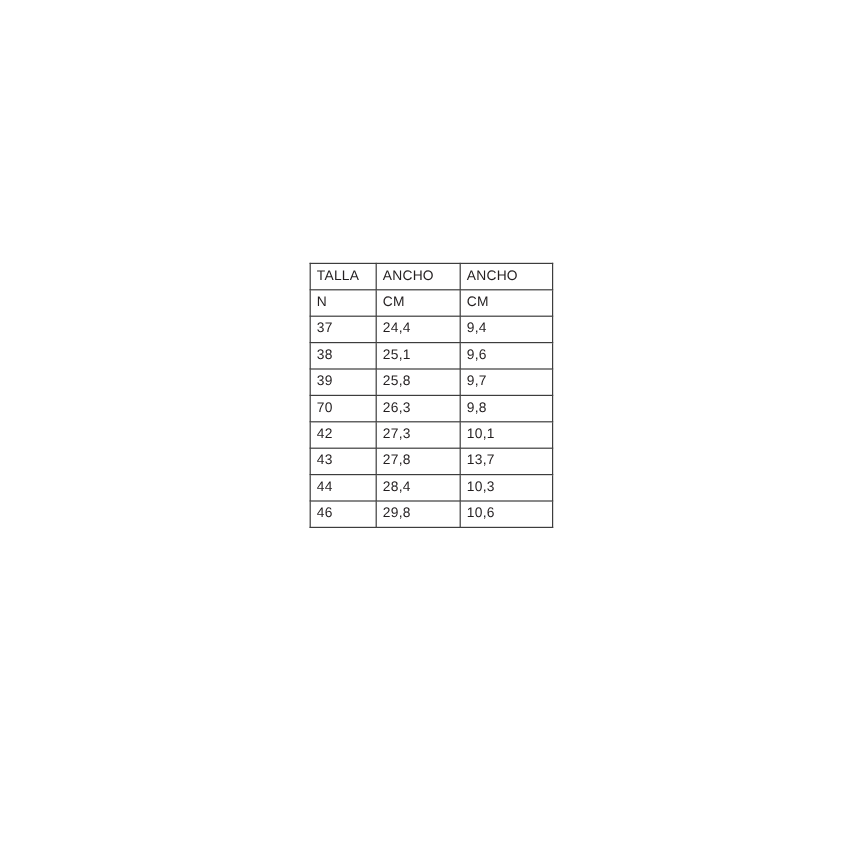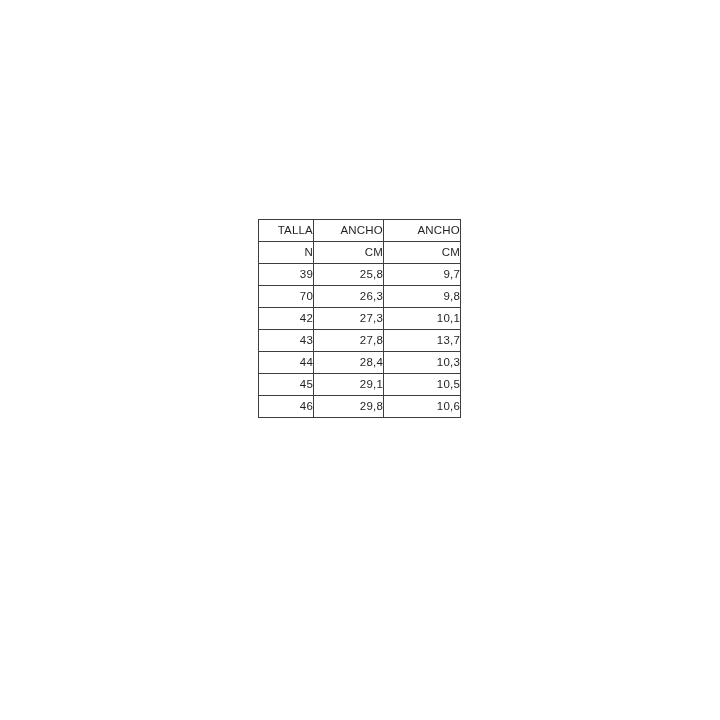--- a/index.html
+++ b/index.html
@@ -22,21 +22,21 @@
   }
   table.size-table {
     border-collapse: collapse;
     width: 202px;
     table-layout: fixed;
   }
   table.size-table td,
   table.size-table th {
     border: 1px solid #3d3d3d;
     font-weight: normal;
-    text-align: right;
+    text-align: left;
     font-size: 11.5px;
     line-height: 1;
     color: #231f20;
     padding: 4px 0 4px 5px;
     height: 13px;
     vertical-align: middle;
     letter-spacing: 0.2px;
     font-family: "Liberation Sans", sans-serif;
   }
   table.size-table col.c-talla { width: 55px; }
@@ -65,20 +65,30 @@
         <td>TALLA</td>
         <td>ANCHO</td>
         <td>ANCHO</td>
       </tr>
       <tr class="unit-row">
         <td>N</td>
         <td>CM</td>
         <td>CM</td>
       </tr>
       <tr>
+        <td>37</td>
+        <td>24,4</td>
+        <td>9,4</td>
+      </tr>
+      <tr>
+        <td>38</td>
+        <td>25,1</td>
+        <td>9,6</td>
+      </tr>
+      <tr>
         <td>39</td>
         <td>25,8</td>
         <td>9,7</td>
       </tr>
       <tr>
         <td>70</td>
         <td>26,3</td>
         <td>9,8</td>
       </tr>
       <tr>
@@ -90,24 +100,19 @@
         <td>43</td>
         <td>27,8</td>
         <td>13,7</td>
       </tr>
       <tr>
         <td>44</td>
         <td>28,4</td>
         <td>10,3</td>
       </tr>
       <tr>
-        <td>45</td>
-        <td>29,1</td>
-        <td>10,5</td>
-      </tr>
-      <tr>
         <td>46</td>
         <td>29,8</td>
         <td>10,6</td>
       </tr>
     </tbody>
   </table>
 </div>
 
 </body></html>

